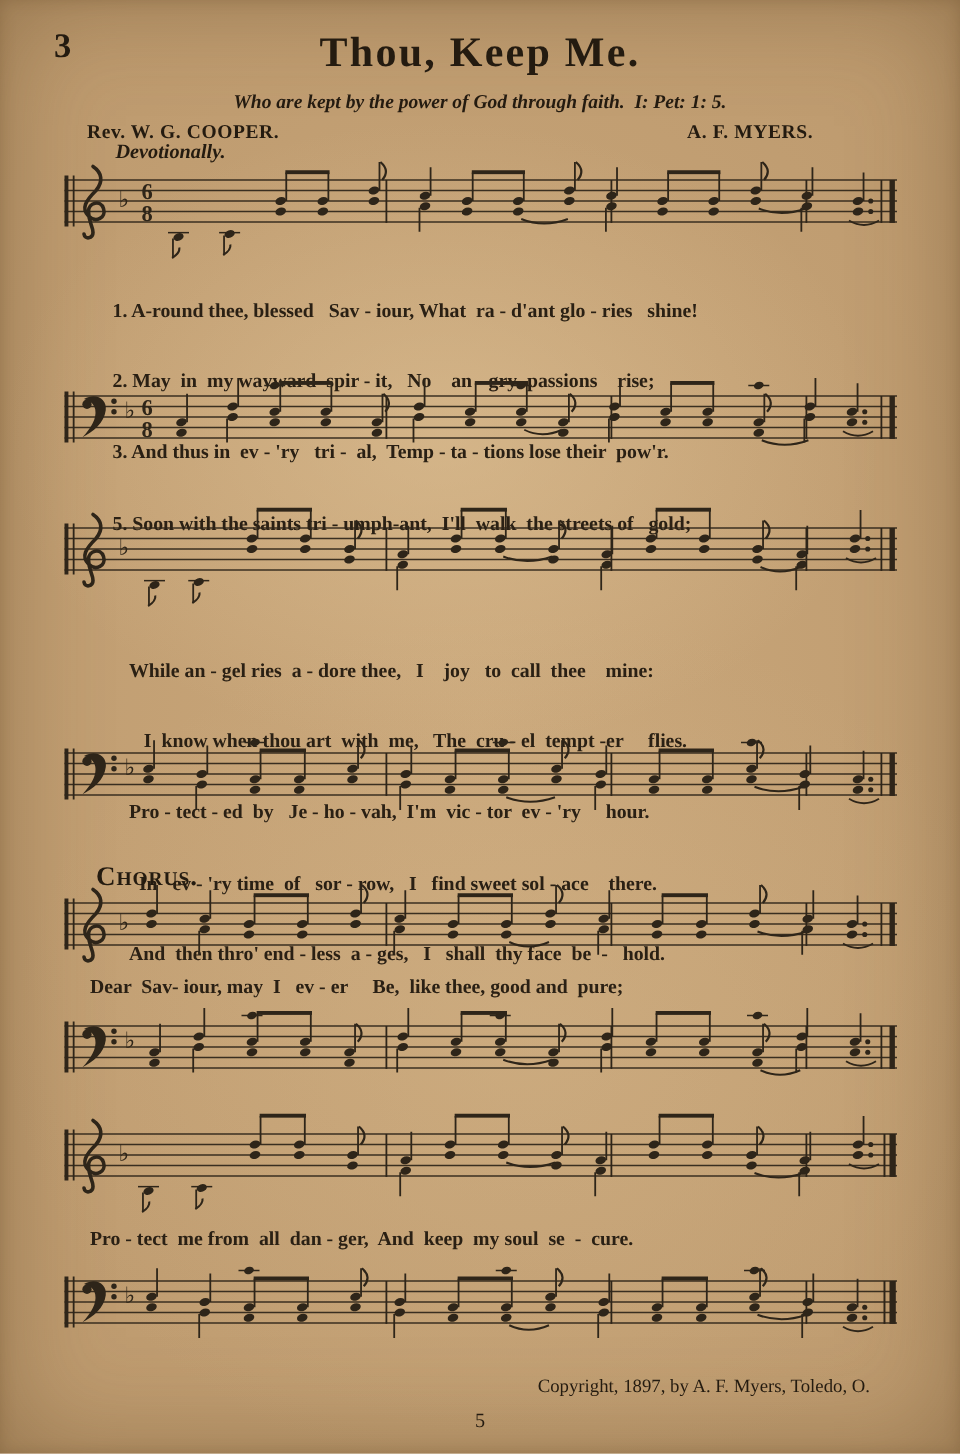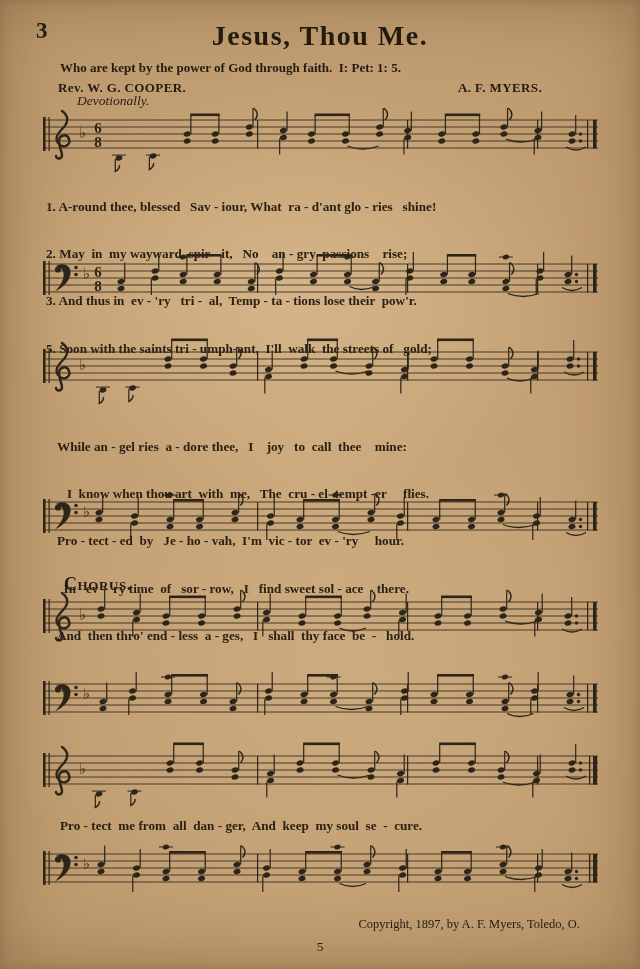--- a/index.html
+++ b/index.html
@@ -10,40 +10,40 @@
     background-color:#c8a478;
     background-image:
       radial-gradient(ellipse 420px 300px at 46% 30%, rgba(226,198,154,.5), rgba(226,198,154,0) 70%),
       radial-gradient(ellipse 500px 420px at 55% 72%, rgba(214,184,140,.35), rgba(214,184,140,0) 70%),
       radial-gradient(ellipse 760px 1100px at 50% 50%, rgba(208,178,132,.25), rgba(132,98,56,.30) 97%);
     box-shadow: inset 0 0 70px rgba(96,68,36,.42), inset 0 0 10px rgba(96,68,36,.28);
   }
   .abs{position:absolute;white-space:pre;}
   .hymn-no{left:36px;top:18px;font-size:23px;font-weight:bold;}
   .title{left:90px;top:20px;width:460px;text-align:center;font-size:28px;font-weight:bold;letter-spacing:1.5px;margin:0;}
-  .scripture{left:60px;top:60px;width:520px;text-align:left;font-weight:bold;font-size:13px;}
+  .scripture{left:60px;top:60px;width:520px;text-align:center;font-style:italic;font-weight:bold;font-size:13px;}
   .credit{top:80px;font-size:13px;font-weight:bold;letter-spacing:.4px;}
   .credit.l{left:58px;}
   .credit.r{left:458px;}
-  .tempo{left:77px;top:93px;font-size:13.5px;font-style:italic;font-weight:normal;}
+  .tempo{left:77px;top:93px;font-size:13.5px;font-style:italic;font-weight:bold;}
   .staff{position:absolute;left:35px;width:565px;display:block;}
   .lyrics{font-size:13.2px;font-weight:bold;line-height:15.8px;color:#2a2014;}
-  .lyrics div{white-space:pre;}
+  .lyrics div{white-space:pre;margin-left:29px;}
   .chorus-label{left:64px;top:574px;font-size:18px;font-weight:bold;font-variant:small-caps;letter-spacing:.6px;}
   .chorus-line{font-size:13.2px;font-weight:bold;white-space:pre;color:#2a2014;}
   .copyright{left:60px;top:917px;width:520px;text-align:right;font-size:12.5px;}
   .page-no{left:60px;top:939px;width:520px;text-align:center;font-size:13.5px;}
 </style>
 </head>
 <body>
 
 <div class="page">
 
   <div class="abs hymn-no">3</div>
-  <h1 class="abs title">Jesus, Thou Me.</h1>
+  <h1 class="abs title">Thou, Keep Me.</h1>
   <div class="abs scripture">Who are kept by the power of God through faith.  I: Pet: 1: 5.</div>
   <div class="abs credit l">Rev. W. G. COOPER.</div>
   <div class="abs credit r">A. F. MYERS.</div>
   <div class="abs tempo">Devotionally.</div>
 
   <svg class="staff" style="top:106px;height:76px" viewBox="0 0 565 76">
       <line x1="8" y1="14" x2="563" y2="14" stroke="#2e2519" stroke-width="0.9" opacity="0.92"></line>
       <line x1="8" y1="21" x2="563" y2="21" stroke="#2e2519" stroke-width="0.9" opacity="0.92"></line>
       <line x1="8" y1="28" x2="563" y2="28" stroke="#2e2519" stroke-width="0.9" opacity="0.92"></line>
       <line x1="8" y1="35" x2="563" y2="35" stroke="#2e2519" stroke-width="0.9" opacity="0.92"></line>
@@ -476,20 +476,21 @@
         <ellipse cx="533" cy="28" rx="3.6" ry="2.6" fill="#2e2519" transform="rotate(-18 533 28)"></ellipse>
         <ellipse cx="533" cy="35" rx="3.6" ry="2.6" fill="#2e2519" transform="rotate(-18 533 35)"></ellipse>
         <rect x="536.1" y="9" width="1.2" height="19" fill="#2e2519"></rect>
         <rect x="536.1" y="7.5" width="NaN" height="2.6" fill="#2e2519"></rect>
         <circle cx="541.5" cy="28" r="1.7" fill="#2e2519"></circle>
         <circle cx="541.5" cy="35" r="1.7" fill="#2e2519"></circle>
         <path d="M527 41 Q 537 47 547 41" stroke="#2e2519" stroke-width="1.3" fill="none"></path>
       </g>
     </svg>
 
+  <div class="abs chorus-line" style="left:60px;top:650px">Dear  Sav- iour, may  I   ev - er     Be,  like thee, good and  pure;</div>
 
   <svg class="staff" style="top:672px;height:66px" viewBox="0 0 565 66">
       <line x1="8" y1="12" x2="563" y2="12" stroke="#2e2519" stroke-width="0.9" opacity="0.92"></line>
       <line x1="8" y1="19" x2="563" y2="19" stroke="#2e2519" stroke-width="0.9" opacity="0.92"></line>
       <line x1="8" y1="26" x2="563" y2="26" stroke="#2e2519" stroke-width="0.9" opacity="0.92"></line>
       <line x1="8" y1="33" x2="563" y2="33" stroke="#2e2519" stroke-width="0.9" opacity="0.92"></line>
       <line x1="8" y1="40" x2="563" y2="40" stroke="#2e2519" stroke-width="0.9" opacity="0.92"></line>
       <rect x="8" y="9" width="2.6" height="34" fill="#2e2519"></rect>
       <rect x="13.5" y="9" width="1.2" height="34" fill="#2e2519"></rect>
       <rect x="222" y="12" width="1.2" height="28.6" fill="#2e2519"></rect>

